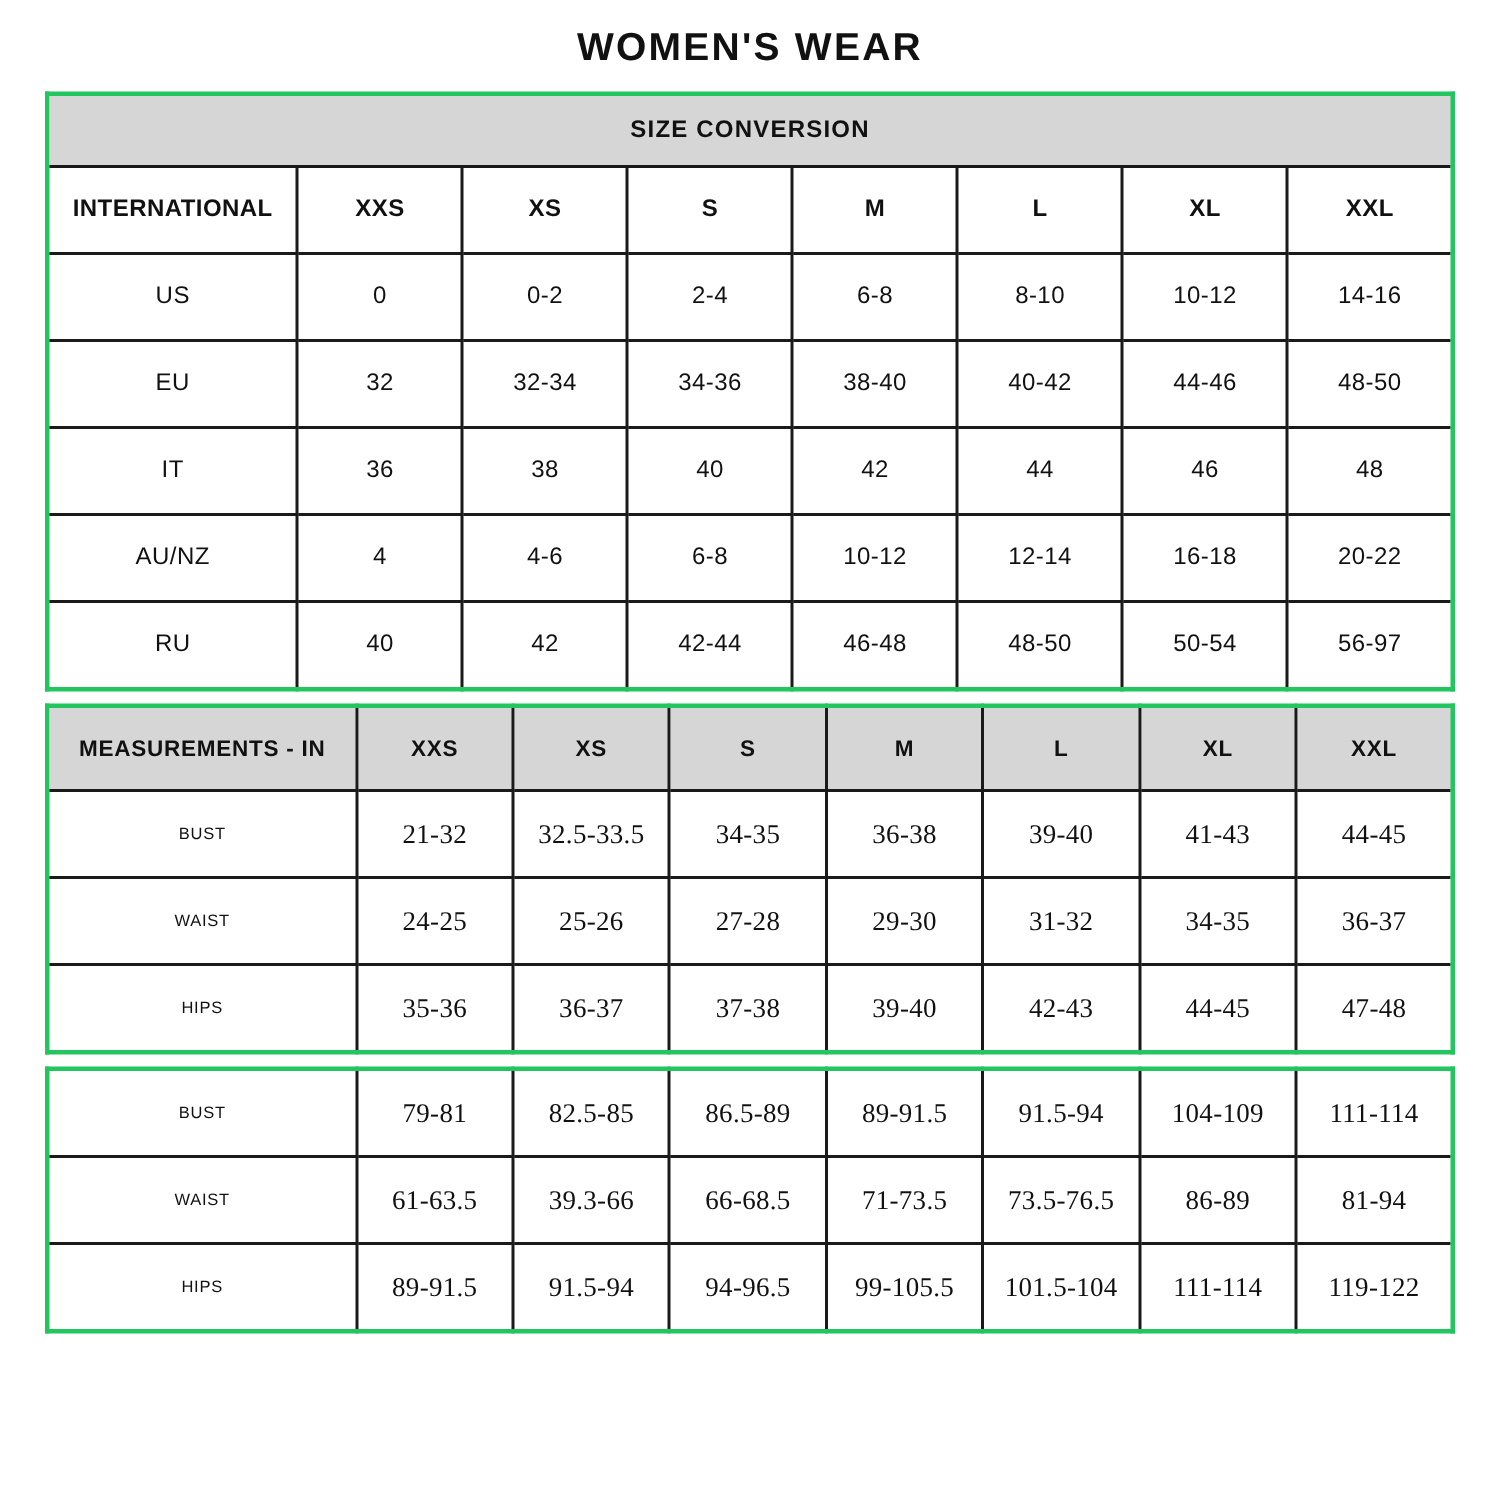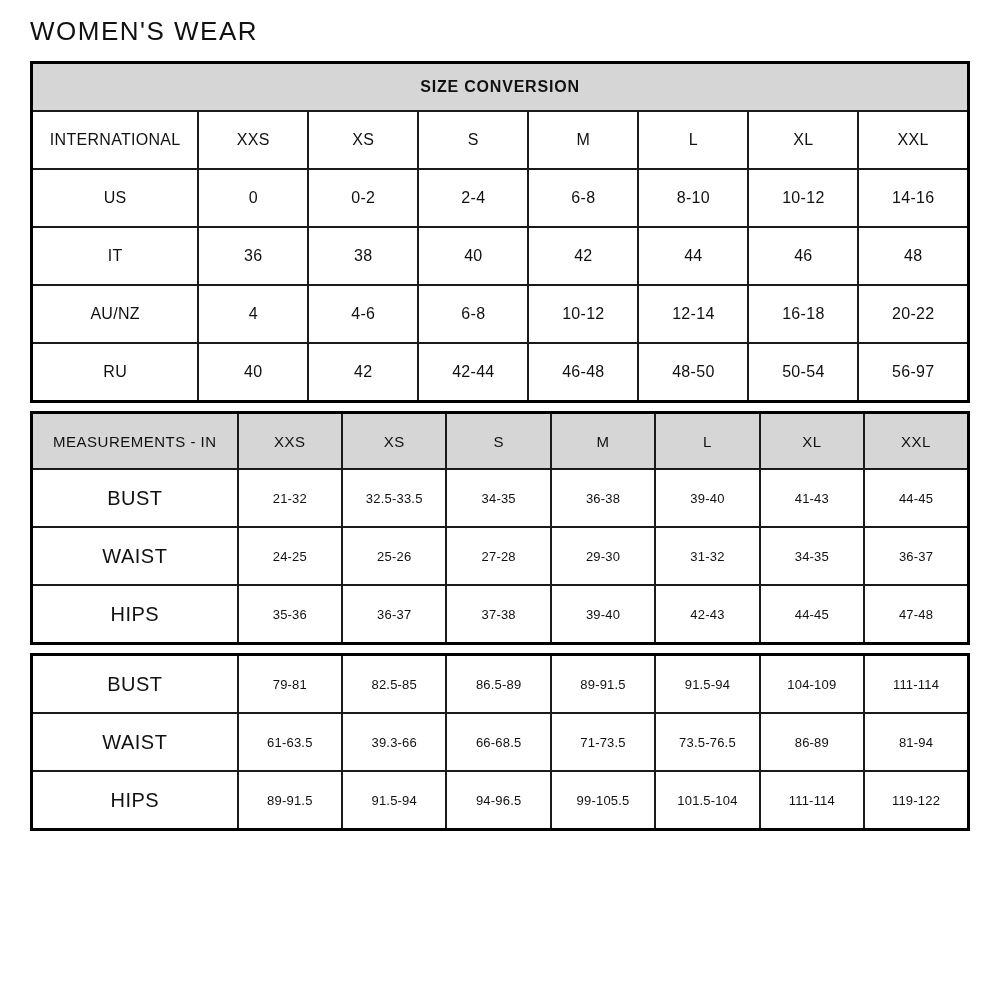--- a/index.html
+++ b/index.html
@@ -3,43 +3,43 @@
 <meta charset="utf-8">
 <style>
   html,body { margin:0; padding:0; background:#ffffff; }
   .page {
     width:1000px; height:1000px; box-sizing:border-box;
     padding:12px 30px 10px 30px;
     font-family:"Liberation Sans", sans-serif;
     color:#111111; background:#ffffff;
   }
   .page-title {
-    text-align:left; font-size:26px; font-weight:400;
+    text-align:center; font-size:26px; font-weight:700;
     letter-spacing:1.5px; margin:4px 0 14px 0;
   }
   table {
     width:100%; border-collapse:collapse; table-layout:fixed;
-    border:3px solid #000000;
+    border:3px solid #22c55e;
   }
   td, th {
     border:2px solid #1a1a1a; text-align:center; vertical-align:middle;
     padding:0 2px; overflow:hidden; white-space:nowrap;
   }
   .banner-cell {
     background:#d6d6d6; font-weight:700; font-size:16px;
     letter-spacing:0.8px; height:46px;
   }
   .sc-cell { height:56px; font-size:16px; font-weight:400; letter-spacing:0.3px; }
-  .sc-head { font-weight:400; }
+  .sc-head { font-weight:700; }
   .m-head {
-    background:#d6d6d6; font-weight:400; font-size:15px;
+    background:#d6d6d6; font-weight:700; font-size:15px;
     height:54px; letter-spacing:0.5px;
   }
-  .m-label { height:56px; font-size:20px; font-weight:400; letter-spacing:0.5px; }
-  .m-val { height:56px; font-size:13px; font-weight:400; letter-spacing:0.2px; }
+  .m-label { height:56px; font-size:11px; font-weight:400; letter-spacing:0.5px; }
+  .m-val { height:56px; font-size:18px; font-weight:400; letter-spacing:0.2px;font-family:Liberation Serif, serif; }
   .tbl-gap { height:8px; }
 </style>
 </head>
 <body>
 
 <div class="page">
   <div class="page-title">WOMEN'S WEAR</div>
 
   <table>
     <colgroup>
@@ -70,20 +70,30 @@
           <td class="sc-cell">US</td>
           <td class="sc-cell">0</td>
           <td class="sc-cell">0-2</td>
           <td class="sc-cell">2-4</td>
           <td class="sc-cell">6-8</td>
           <td class="sc-cell">8-10</td>
           <td class="sc-cell">10-12</td>
           <td class="sc-cell">14-16</td>
         </tr>
         <tr>
+          <td class="sc-cell">EU</td>
+          <td class="sc-cell">32</td>
+          <td class="sc-cell">32-34</td>
+          <td class="sc-cell">34-36</td>
+          <td class="sc-cell">38-40</td>
+          <td class="sc-cell">40-42</td>
+          <td class="sc-cell">44-46</td>
+          <td class="sc-cell">48-50</td>
+        </tr>
+        <tr>
           <td class="sc-cell">IT</td>
           <td class="sc-cell">36</td>
           <td class="sc-cell">38</td>
           <td class="sc-cell">40</td>
           <td class="sc-cell">42</td>
           <td class="sc-cell">44</td>
           <td class="sc-cell">46</td>
           <td class="sc-cell">48</td>
         </tr>
         <tr>

